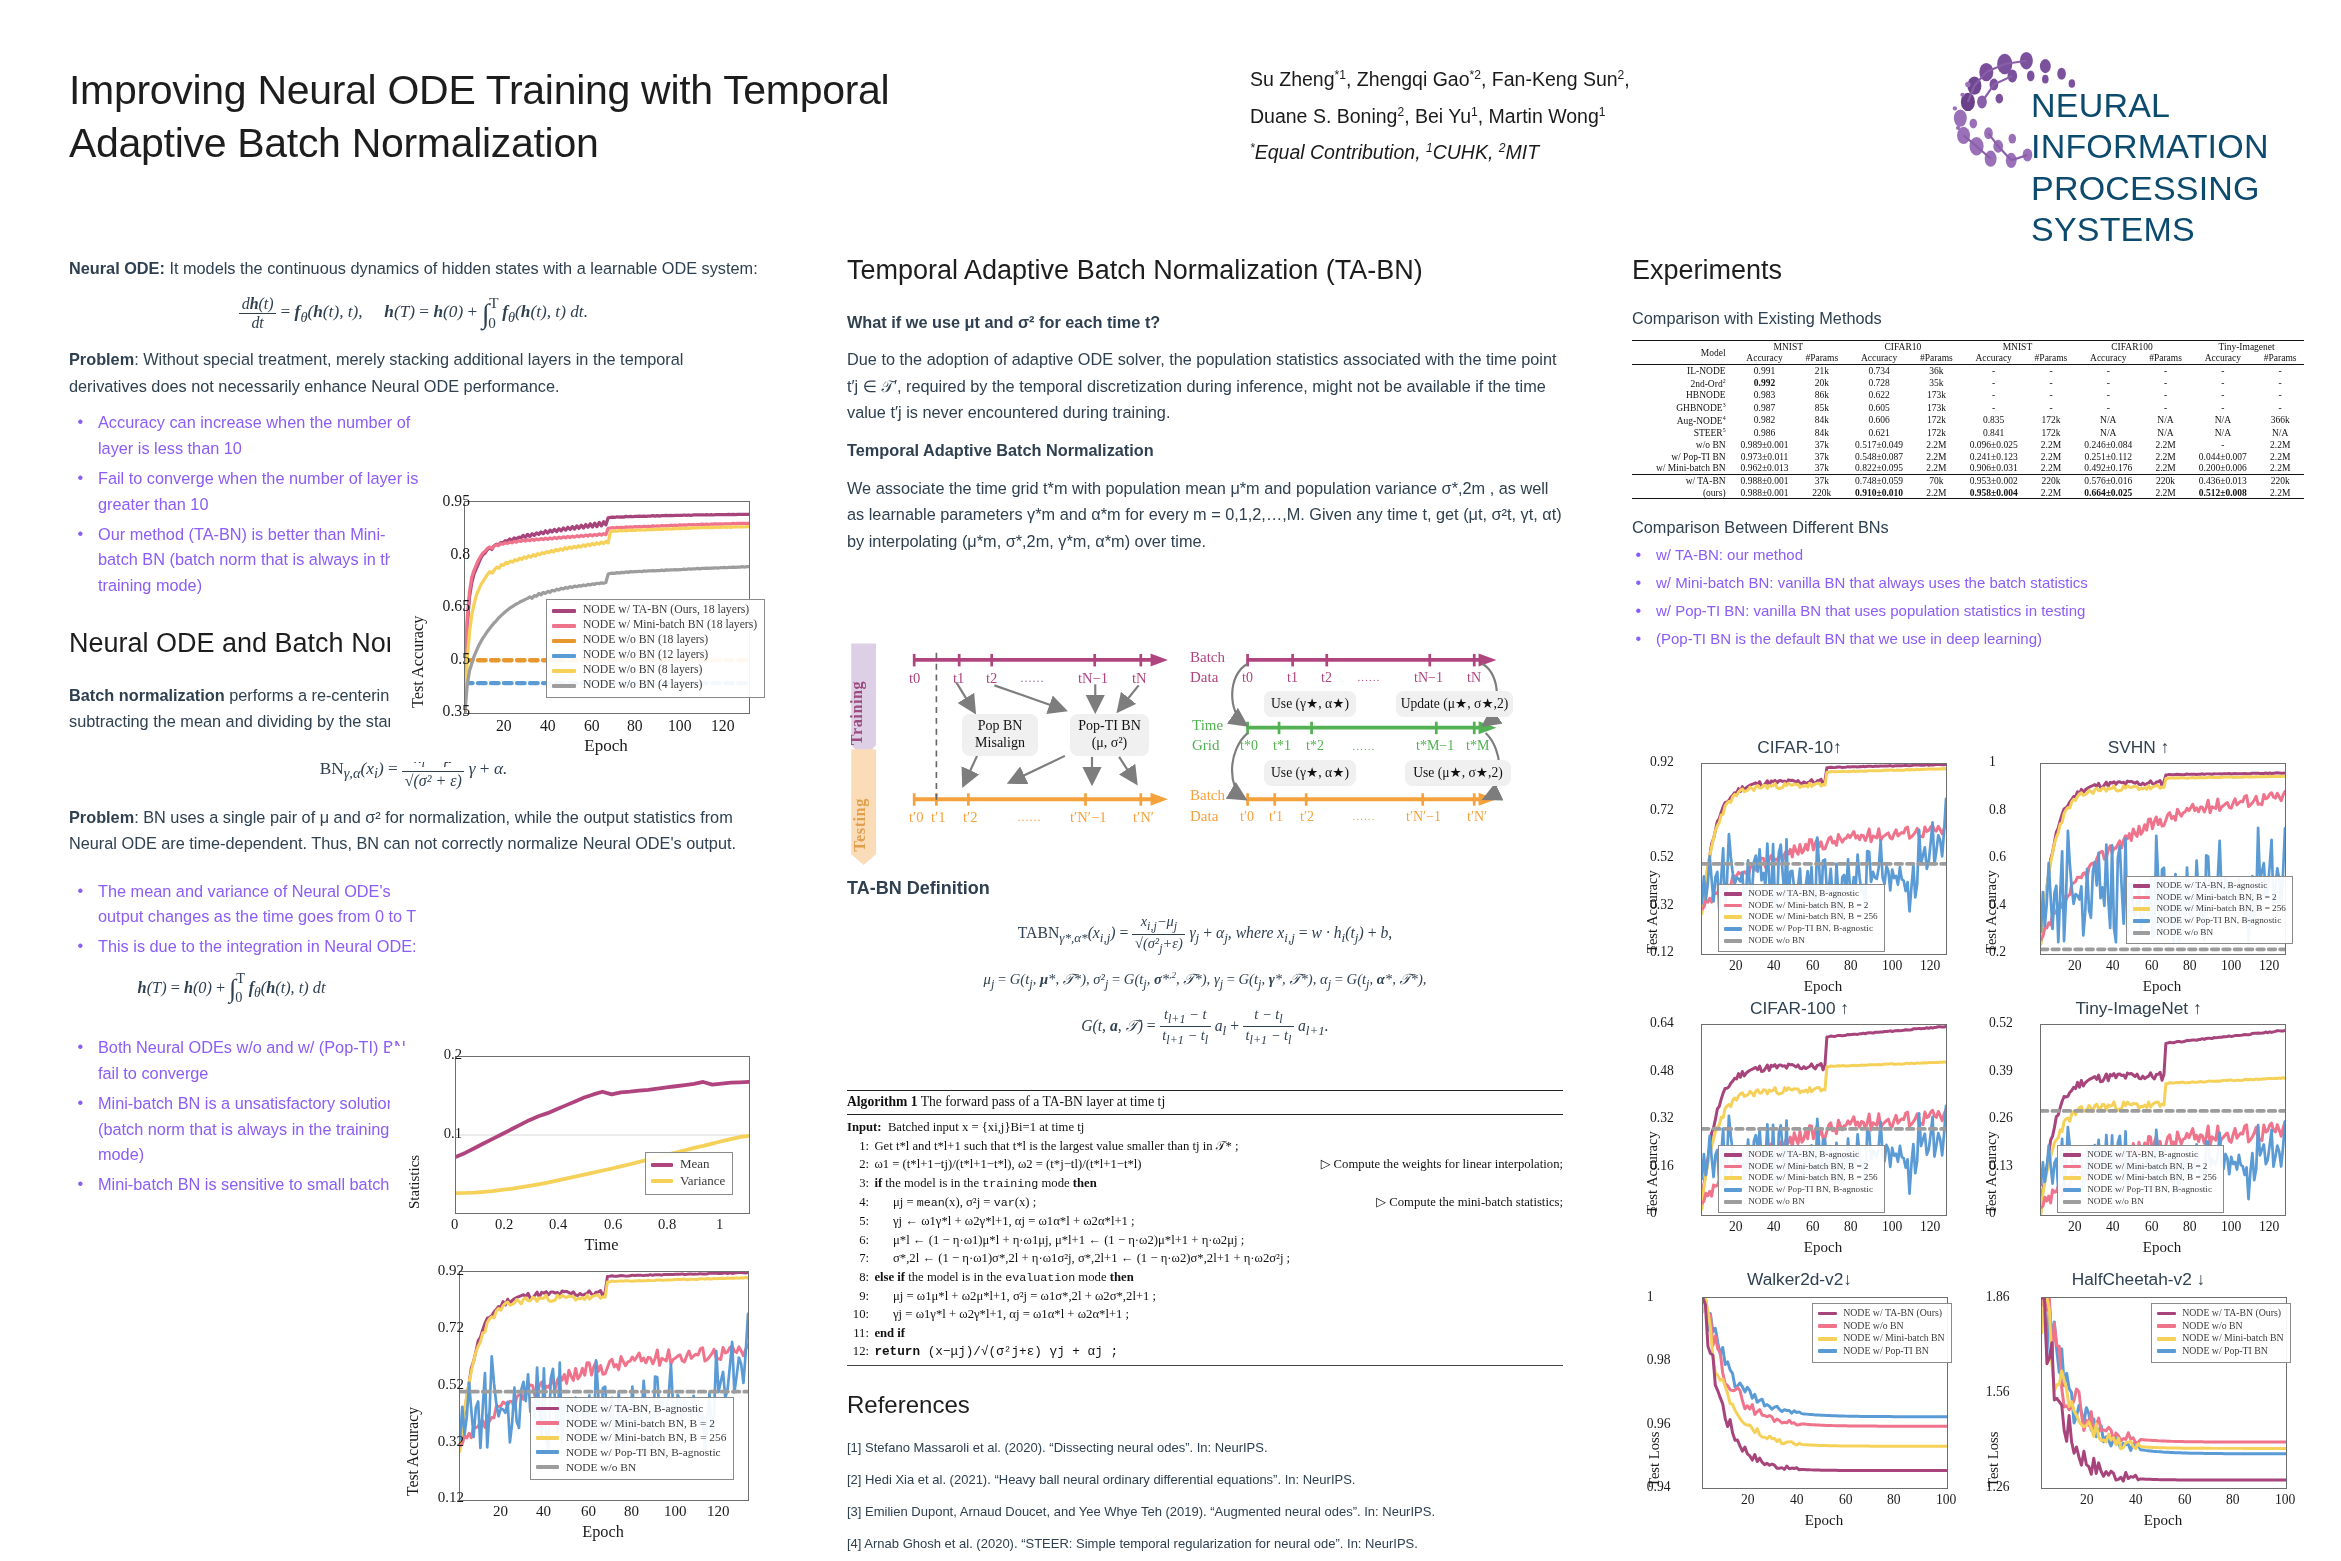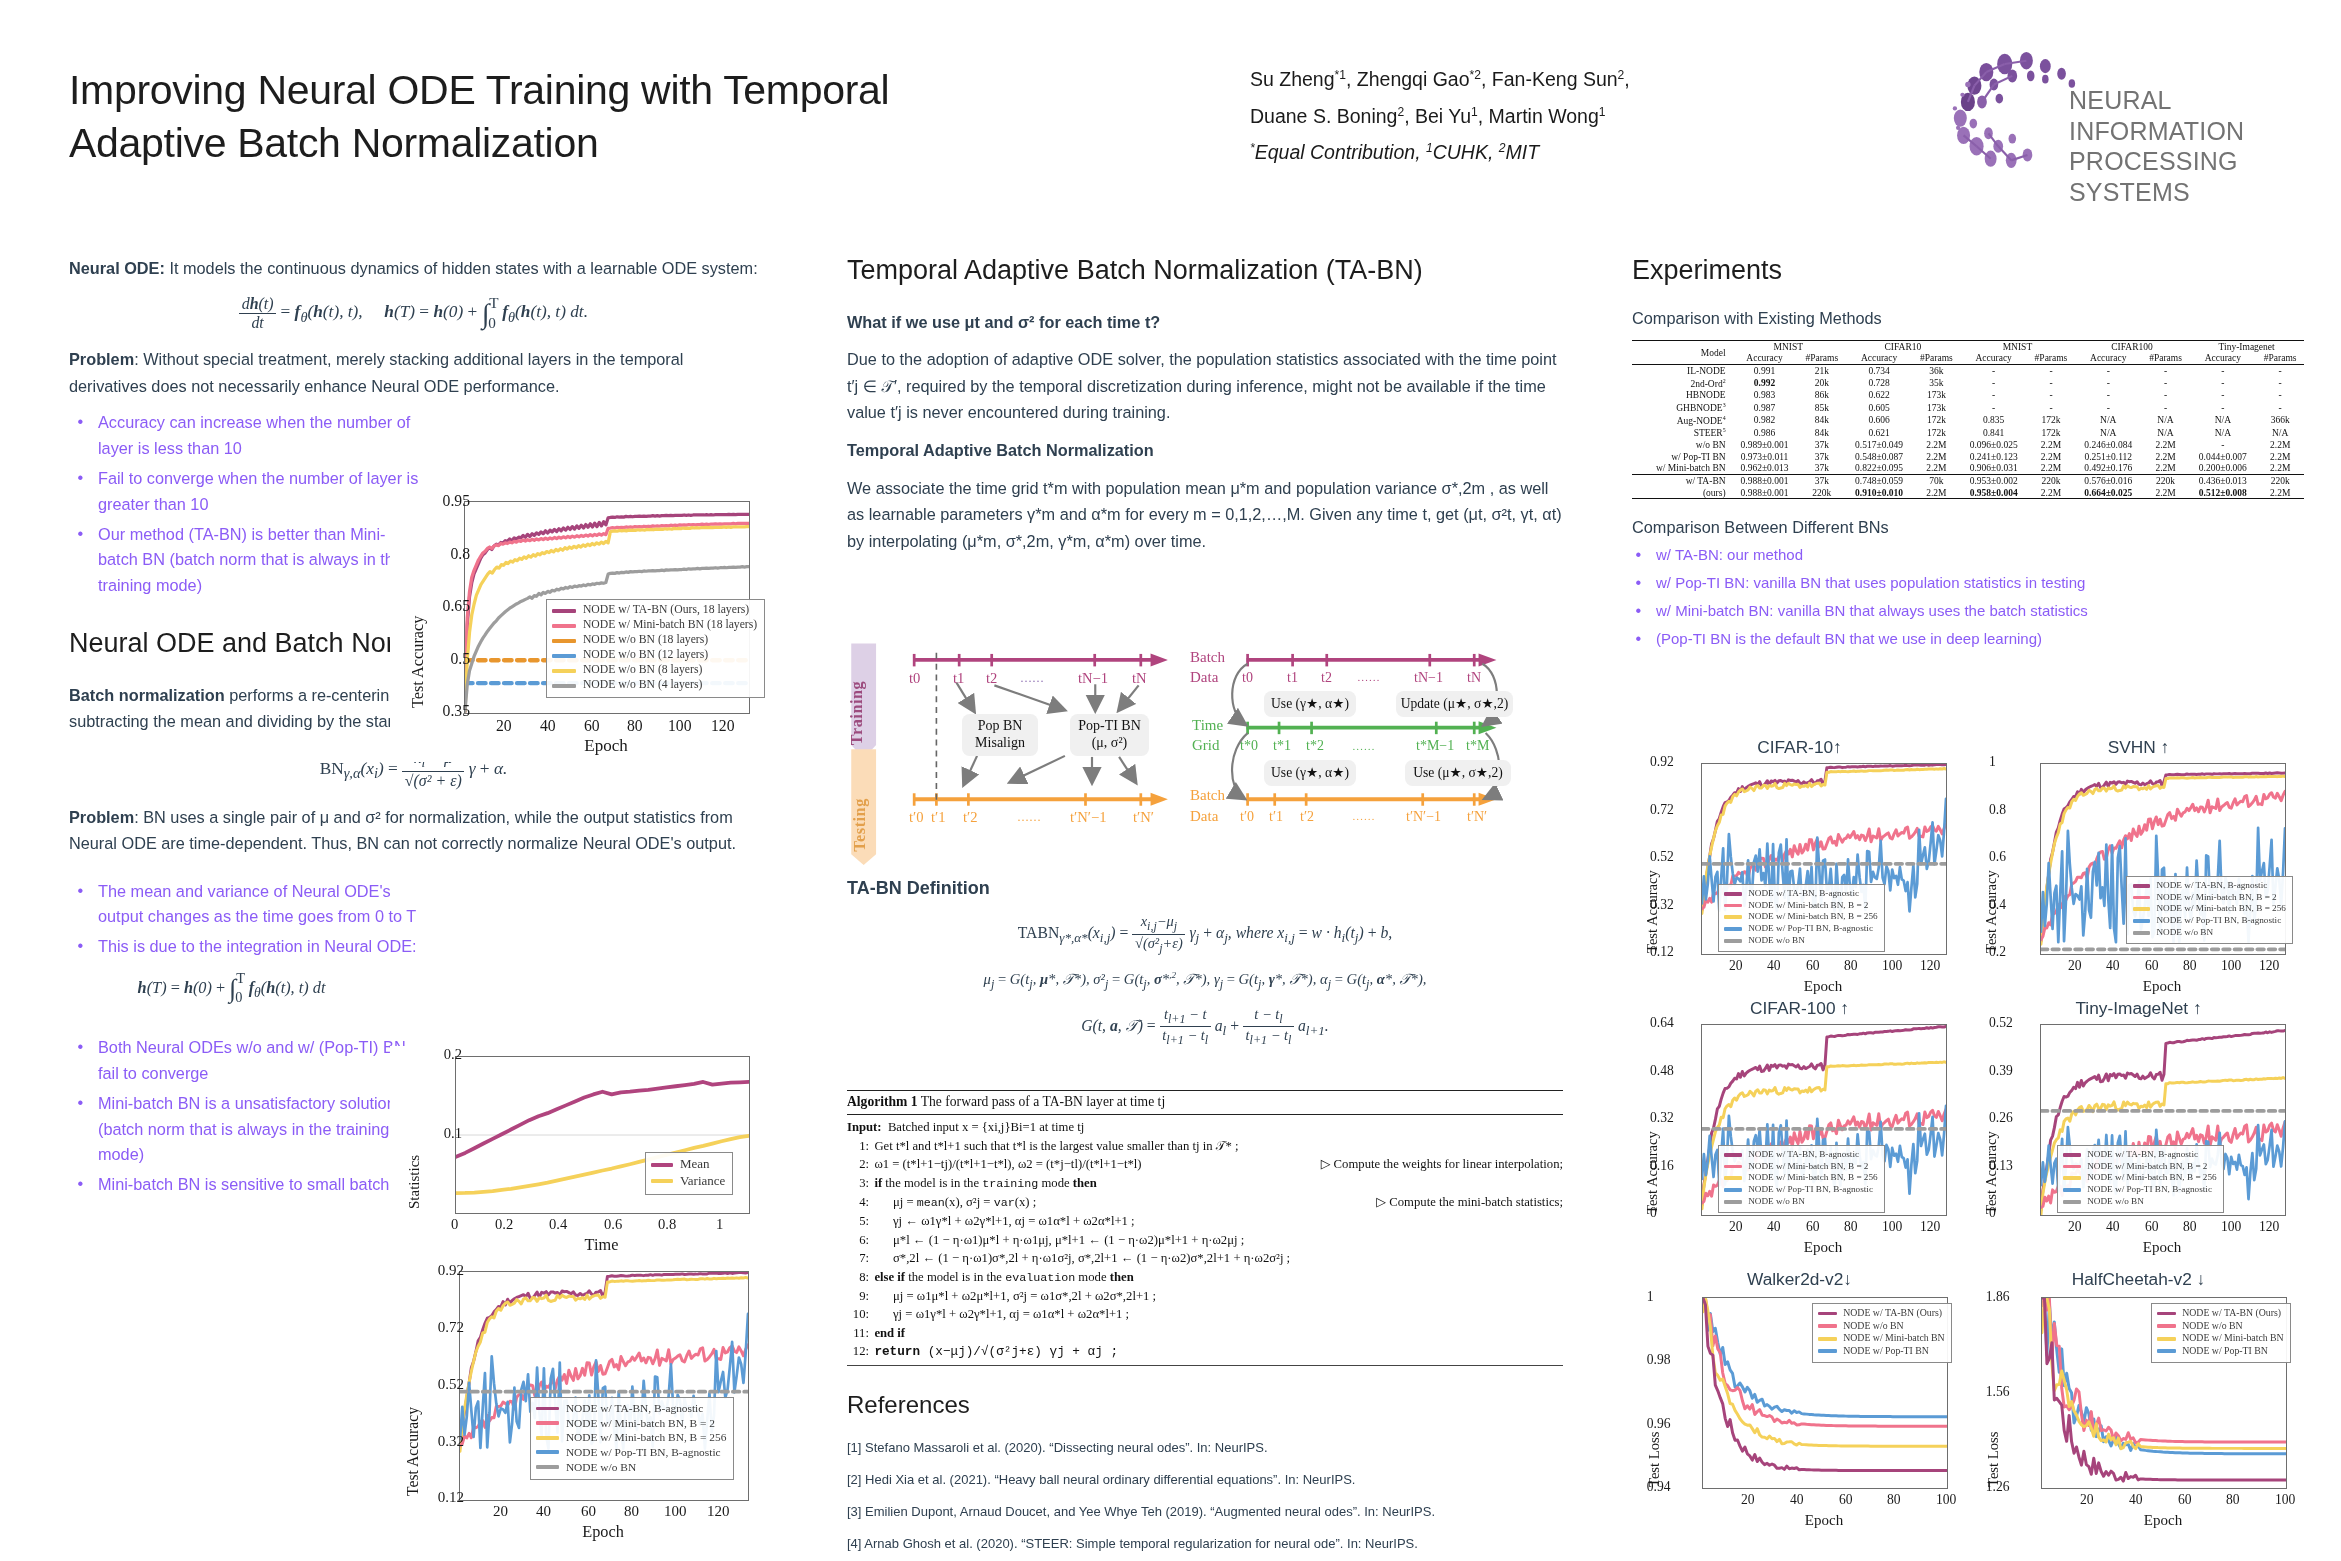--- a/index.html
+++ b/index.html
@@ -5,21 +5,21 @@
   html,body{margin:0;padding:0;background:#ffffff;}
   body{width:2342px;height:1561px;font-family:"Liberation Sans",sans-serif;color:#2f4050;position:relative;overflow:hidden;}
   .poster{position:absolute;inset:0;background:#fff;}
 
   
   .title{position:absolute;left:69px;top:64px;width:1128px;font-size:41px;line-height:1.30;color:#1d1d1d;font-weight:400;letter-spacing:-0.3px;}
   .authors{position:absolute;left:1250px;top:61px;width:520px;font-size:19.5px;line-height:1.88;color:#1a1a1a;}
   .authors .aff{font-style:italic;}
   sup{font-size:.62em;vertical-align:super;}
   .logo{position:absolute;left:1930px;top:42px;width:379px;height:136px;}
-  .logo-text{position:absolute;left:101px;top:43px;font-size:25px;line-height:1.22;color:#737373;letter-spacing:0.2px;font-family:"Liberation Sans",sans-serif;margin-left:38px;}
+  .logo-text{position:absolute;left:101px;top:43px;font-size:34px;line-height:1.22;color:#0c4a6e;letter-spacing:0.2px;font-family:"Liberation Sans",sans-serif;}
 
   
   .col{position:absolute;top:255px;}
   .col1{left:69px;width:689px;}
   .col2{left:847px;width:716px;}
   .col3{left:1632px;width:678px;}
 
   h2.sec{font-size:27px;font-weight:400;color:#1d1d1d;margin:0 0 23px 0;}
   h3.sub{font-size:17.3px;font-weight:400;color:#2f4050;margin:0 0 8.7px 0;}
   p.body{font-size:16.3px;line-height:1.62;margin:0 0 11px 0;color:#2f4050;}
@@ -698,22 +698,22 @@
               <td>2.2M</td>
               <td><span class="b">0.512±0.008</span></td>
               <td>2.2M</td>
             </tr>
           </tbody>
         </table>
     </div>
     <h3 class="sub" style="font-size:16.3px;margin:18.4px 0 6.5px 0;">Comparison Between Different BNs</h3>
     <ul class="bul" style="padding-left:24px;">
       <li style="font-size:15px;">w/ TA-BN: our method</li>
+      <li style="font-size:15px;">w/ Mini-batch BN: vanilla BN that always uses the batch statistics</li>
       <li style="font-size:15px;">w/ Pop-TI BN: vanilla BN that uses population statistics in testing</li>
-      <li style="font-size:15px;">w/ Mini-batch BN: vanilla BN that always uses the batch statistics</li>
       <li style="font-size:15px;">(Pop-TI BN is the default BN that we use in deep learning)</li>
     </ul>
   </div>
 
   <div id="right-charts">
       <div class="chart" style="position: absolute; left: 1637px; top: 737px; width: 325px; height: 271px;">
         <div class="ctitle" style="left:0;top:0;width:325px;font-size:17.3px;">CIFAR-10↑</div>
         <div class="ylab" style="left:6.5px;top:216px;font-size:14.6px;">Test Accuracy</div>
         <div class="plot" style="left:64px;top:26px;width:244px;height:190px;">
           <svg viewBox="0 0 450 350" preserveAspectRatio="none">

